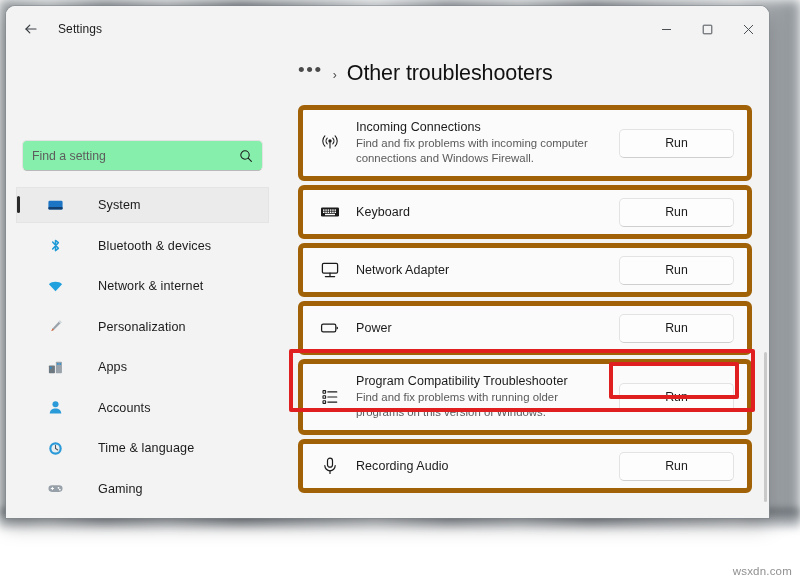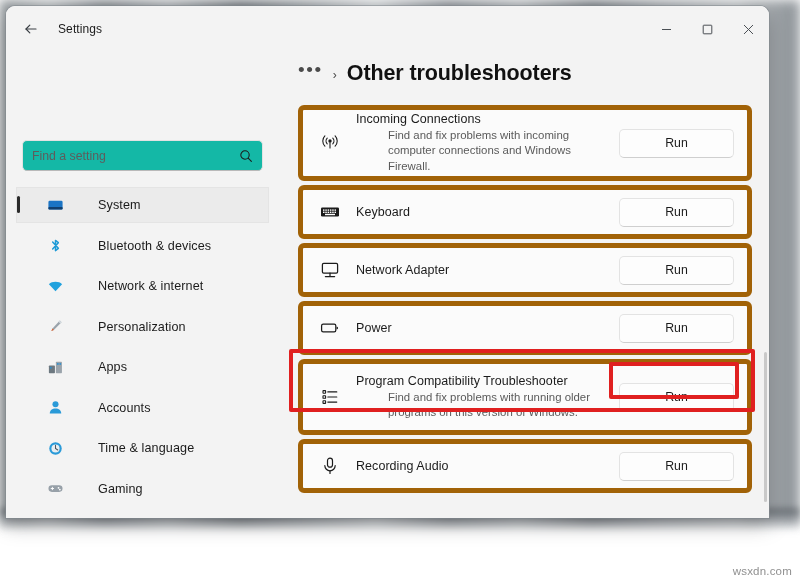--- a/index.html
+++ b/index.html
@@ -69,21 +69,21 @@
   .sidebar {
     position: absolute; left: 0; top: 46px;
     width: 273px; height: 466px;
     background: #f3f3f3;
   }
   .search-wrap {
     position: absolute; left: 16px; top: 88px; width: 241px; height: 31px;
   }
   .search-box {
     width: 100%; height: 100%;
-    background: #14b8a6;
+    background: #86efac;
     border: 1px solid #e2e2e2;
     border-bottom: 1px solid #b9b9b9;
     border-radius: 5px;
     display: flex; align-items: center;
     padding: 12px 9px;
   }
   .search-box input {
     flex: 1; border: none; outline: none; background: transparent;
     font-family: "Liberation Sans", sans-serif;
     font-size: 12.3px; color: #1b1b1b;
@@ -123,21 +123,21 @@
   .breadcrumb {
     position: absolute; left: 19px; top: 10px;
     display: flex; align-items: center; gap: 10px;
   }
   .bc-dots {
     font-size: 19px; color: #4b4b4b; line-height: 1;
     letter-spacing: 1.6px; position: relative; top: -5px;
   }
   .bc-sep { font-size: 12px; color: #4b4b4b; }
   .bc-title {
-    font-size: 21.5px; color: #111111; font-weight: 700;
+    font-size: 21.5px; color: #111111; font-weight: 400;
     letter-spacing: -.1px; position: relative; top: -1px;
   }
 
   .cards { position: absolute; left: 19px; top: 53px; width: 454px; }
 
   .card {
     position: relative;
     background: #fbfbfb;
     border: 5px solid #a16207;
     border-radius: 6px;
@@ -150,21 +150,21 @@
 
   .card-ico {
     width: 30px; flex: 0 0 30px;
     display: flex; align-items: center; justify-content: center;
     color: #1b1b1b;
   }
   .card-text { flex: 1; padding-left: 11px; padding-right: 8px; }
   .card-title { font-size: 12.5px; color: #1b1b1b; letter-spacing: .05px; }
   .card-desc {
     font-size: 11.4px; color: #5a5a5a; line-height: 1.33;
-    margin-top: 2px; max-width: 250px; margin-left: 32px;
+    margin-top: 2px; max-width: 250px;
   }
   .run-btn {
     flex: 0 0 auto;
     width: 115px; height: 29px;
     background: #fdfdfd;
     border: 1px solid #e3e3e3;
     border-bottom-color: #cfcfcf;
     border-radius: 5px;
     font-family: "Liberation Sans", sans-serif;
     font-size: 12.3px; color: #1b1b1b;

